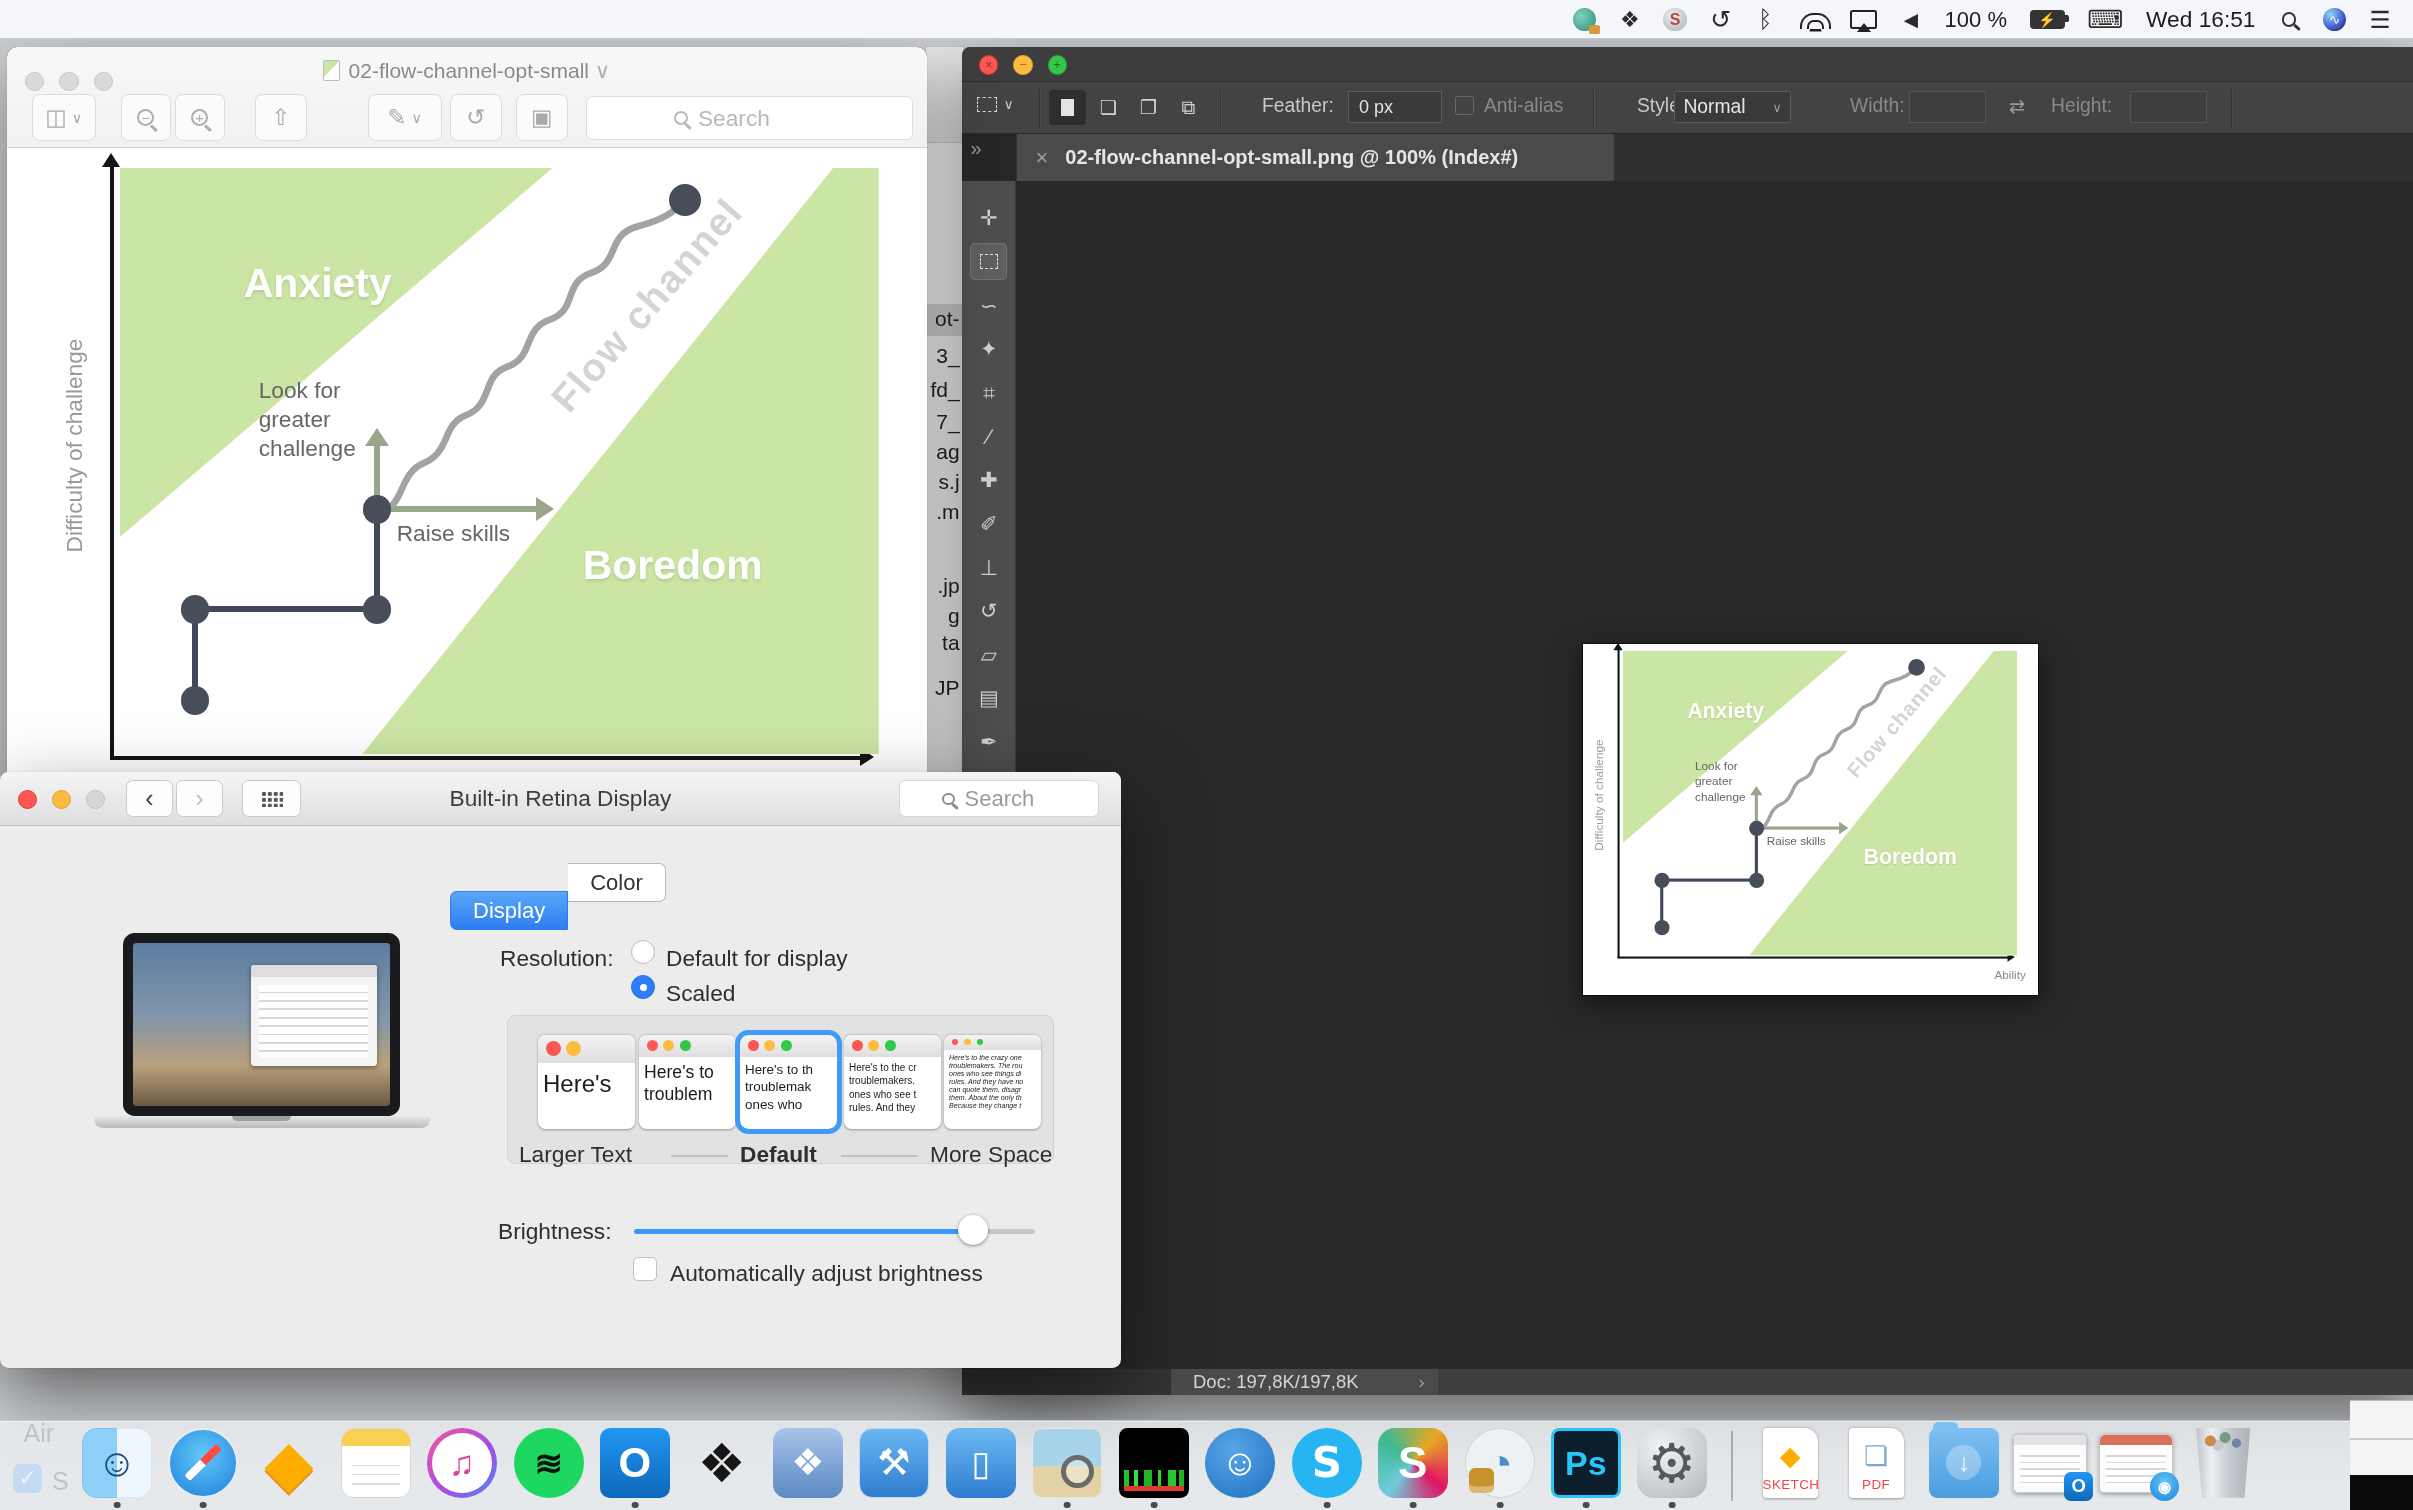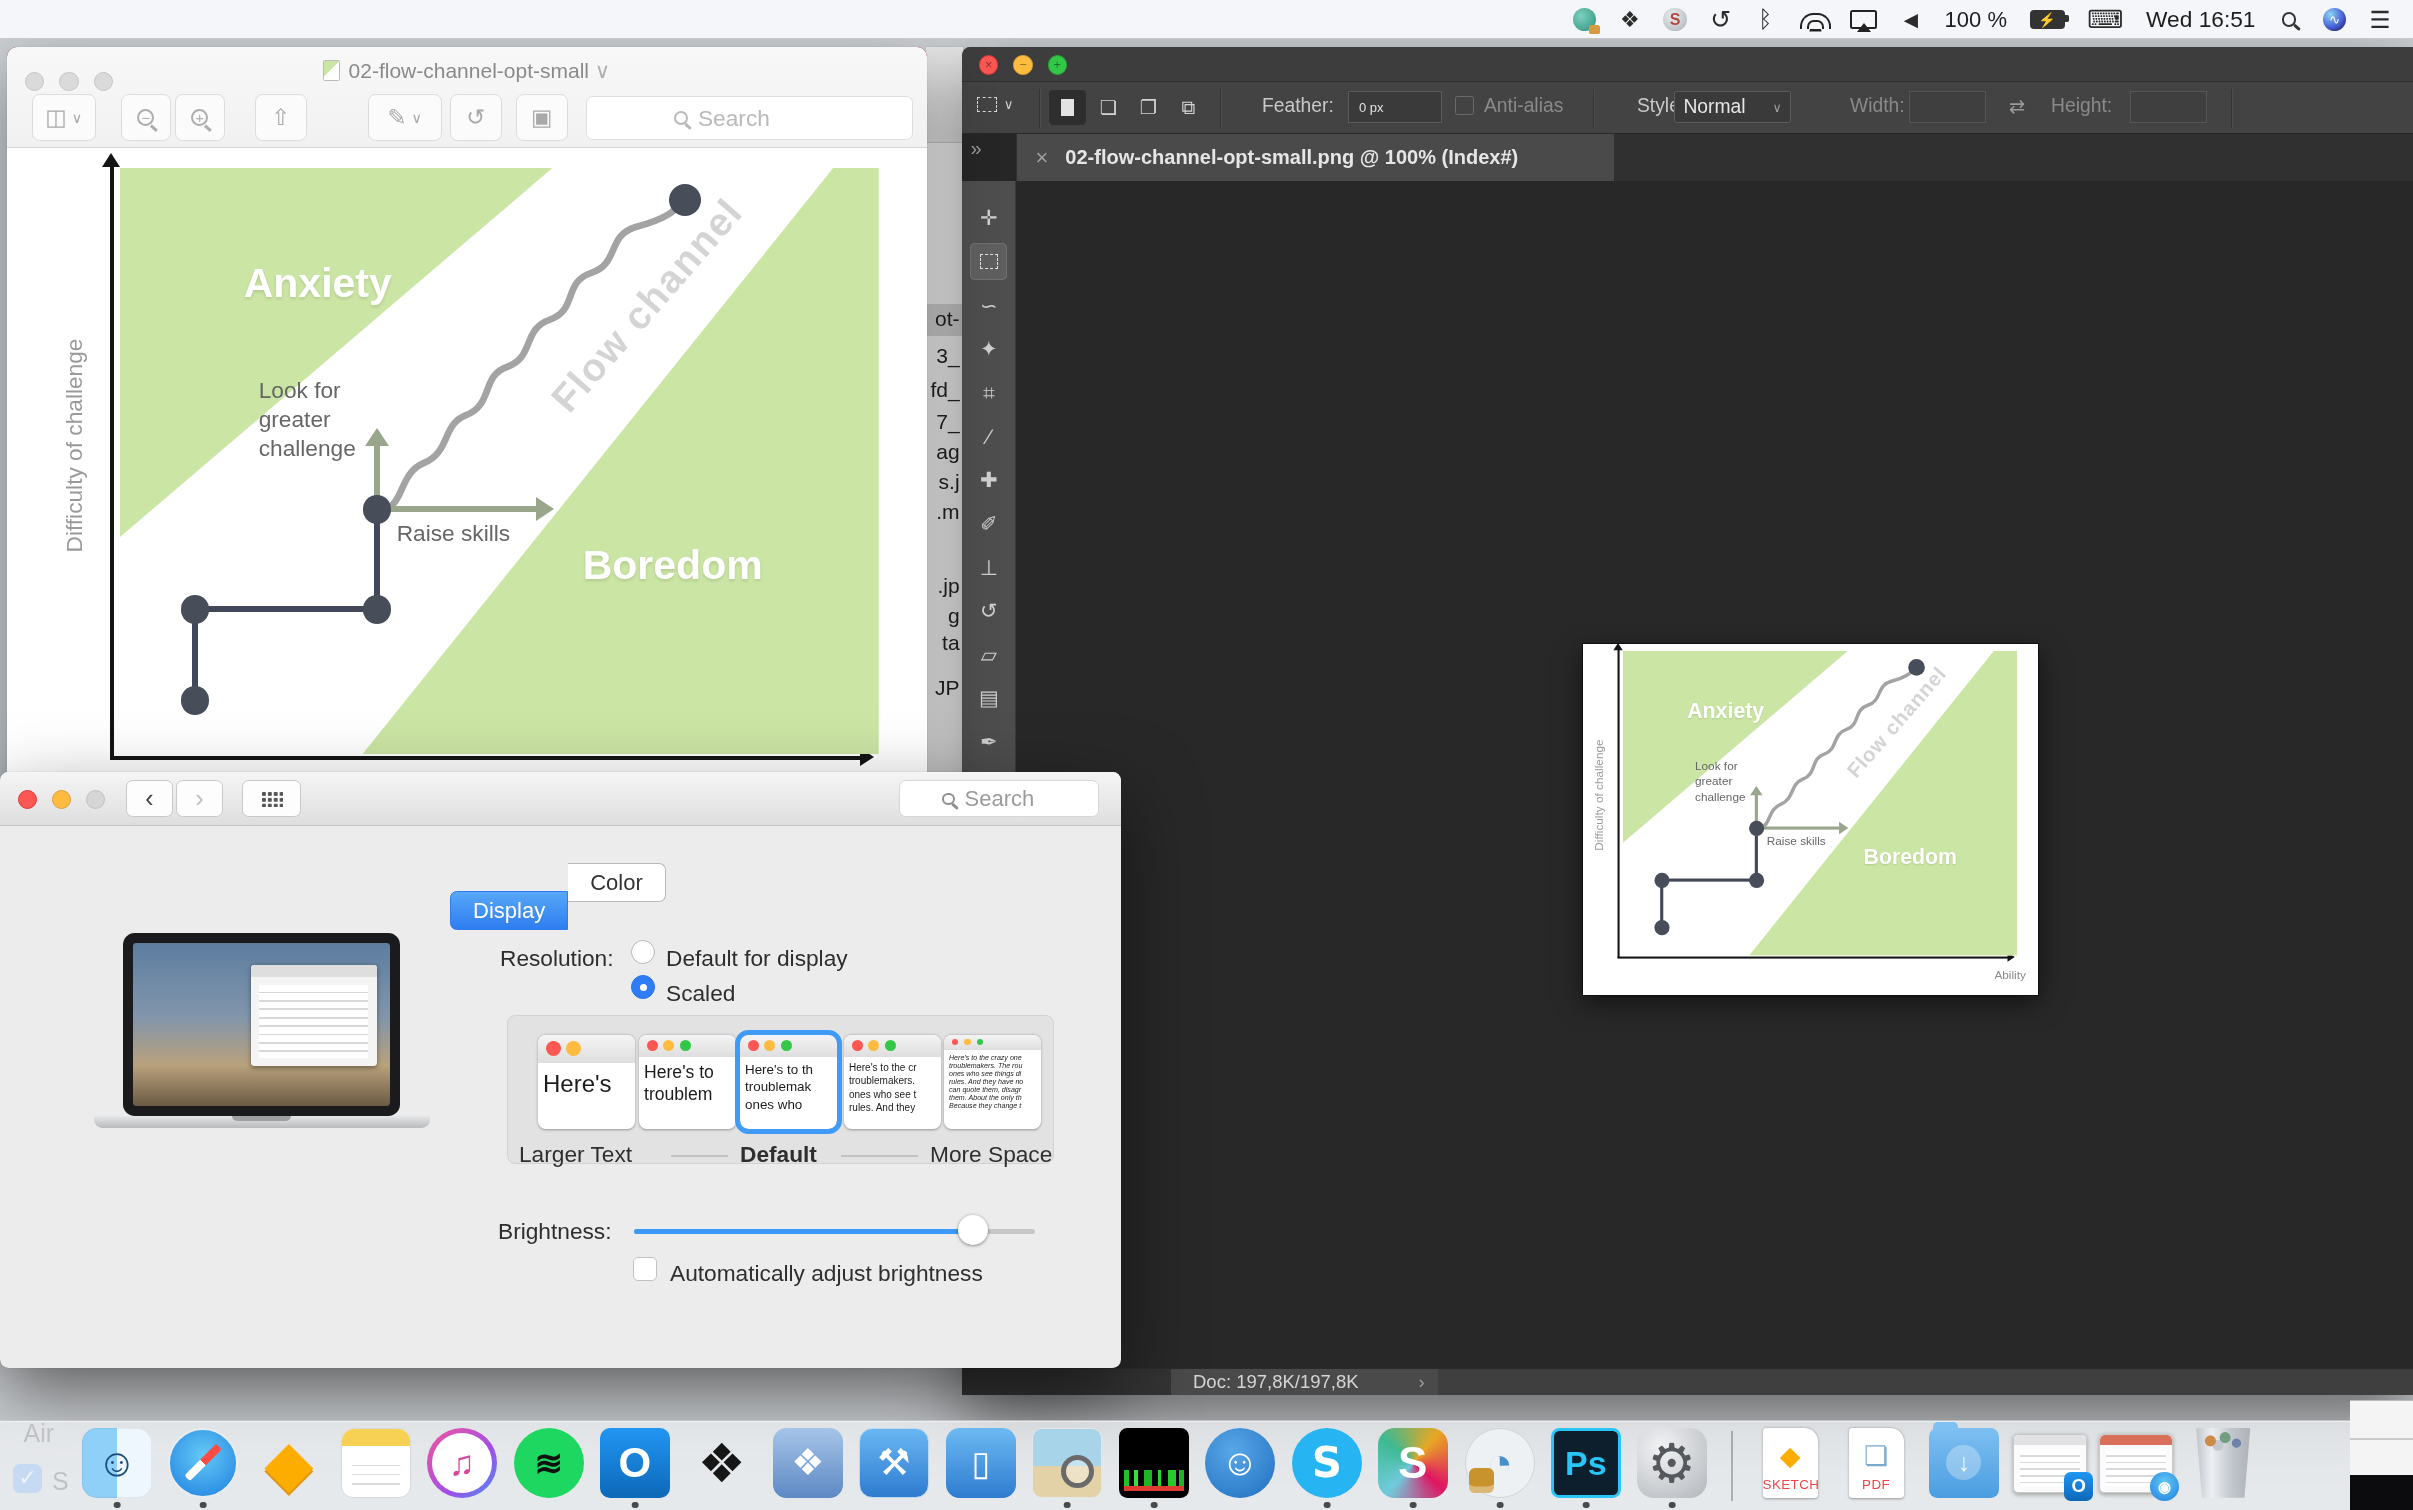--- a/index.html
+++ b/index.html
@@ -90,21 +90,21 @@
   .lt.gray { background:#d6d6d6; border:0.8px solid #c2c2c2; }
   #ps-options { position:absolute; left:0; top:35px; right:0; height:52px; background:#434343; border-bottom:0.8px solid #282828; color:#c9c9c9; font-size:19.3px; }
   .vsep { position:absolute; top:6.7px; width:0.8px; height:39px; background:#353535; box-shadow:0.8px 0 0 #525252; }
   .ps-chip { position:absolute; display:flex; align-items:center; gap:6.7px; color:#cfcfcf; }
   .dashbox { width:20px; height:15px; border:1.7px dashed #d8d8d8; }
   .modecell { position:absolute; top:8.4px; width:37px; height:35px; display:flex; align-items:center; justify-content:center; font-size:19.3px; color:#d4d4d4; }
   .modecell.on { background:#2e2e2e; border-radius:4.2px; }
   .newrect { width:12.6px; height:17px; background:#e3e3e3; }
   .ps-lbl { position:absolute; top:13.4px; }
   .ps-lbl.dim { color:#8a8a8a; }
-  .ps-input { position:absolute; top:9.2px; height:32px; background:#3a3a3a; border:0.8px solid #5c5c5c; border-radius:0; color:#e2e2e2; font-size:13px; display:flex; align-items:center; padding-left:10px; }
+  .ps-input { position:absolute; top:9.2px; height:32px; background:#3a3a3a; border:0.8px solid #5c5c5c; border-radius:0; color:#e2e2e2; font-size:18px; display:flex; align-items:center; padding-left:10px; }
   .ps-input.empty { background:#3f3f3f; border-color:#555; }
   .ps-check { position:absolute; top:14.3px; width:18.5px; height:18.5px; border:1.7px solid #6a6a6a; border-radius:2.5px; }
   .ps-drop { position:absolute; top:9.2px; height:32px; background:#3a3a3a; border:0.8px solid #5c5c5c; border-radius:2.5px; color:#e6e6e6; font-size:19.3px; display:flex; align-items:center; justify-content:space-between; padding:0 8.4px; }
   #ps-tabbar { position:absolute; left:0; top:87px; right:0; height:47px; background:#303030; }
   #ps-tabcorner { position:absolute; left:0; top:0; width:54px; height:47px; background:#262626; color:#9a9a9a; font-size:20px; padding:3.4px 0 0 8.4px; }
   #ps-tab { position:absolute; left:55px; top:0; width:597px; height:47px; background:#4a4a4a; display:flex; align-items:center; gap:17px; padding-left:18.5px; }
   #ps-tab .x { color:#9f9f9f; font-size:22px; }
   #ps-tab .t { color:#e6e6e6; font-size:20px; font-weight:bold; white-space:nowrap; }
   #ps-toolbar { position:absolute; left:0; top:134px; width:54px; bottom:27px; background:#4e4e4e; border-right:0.8px solid #3a3a3a; }
   .ps-tool { position:absolute; left:8.4px; width:37px; height:37px; display:flex; align-items:center; justify-content:center; color:#cfcfcf; font-size:21px; }
@@ -533,20 +533,21 @@
       </div>
       <div class="navbtn" style="left:126px;">
           <span>‹</span>
         </div>
       <div class="navbtn dis" style="left:176px;">
           <span>›</span>
         </div>
       <div id="sp-grid">
           <i></i>
         </div>
+      <div id="sp-title">Built-in Retina Display</div>
       <div id="sp-search">
         <span class="mag"></span>
         <span>Search</span>
       </div>
     </div>
 
     <div id="macbook">
       <div id="mb-screen">
           <div id="mb-wall">
             <div class="w1"></div>

